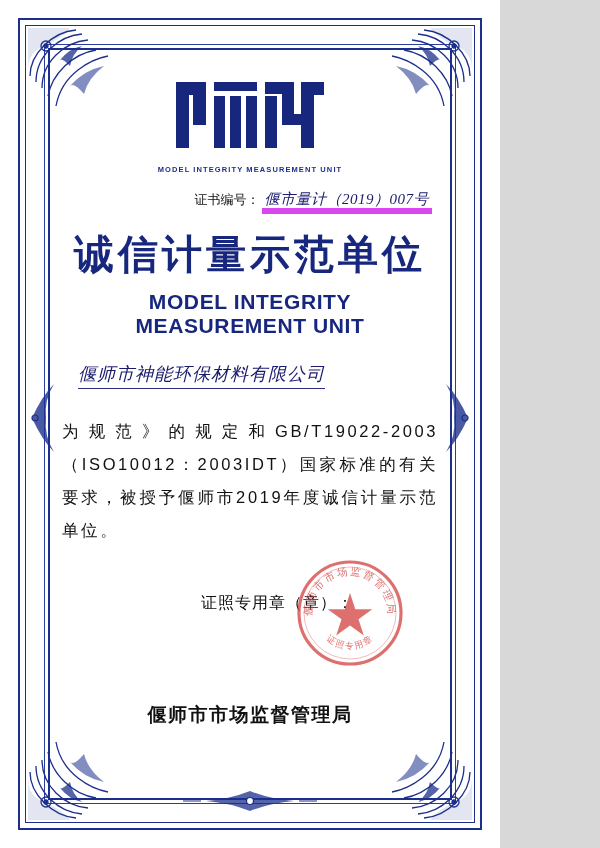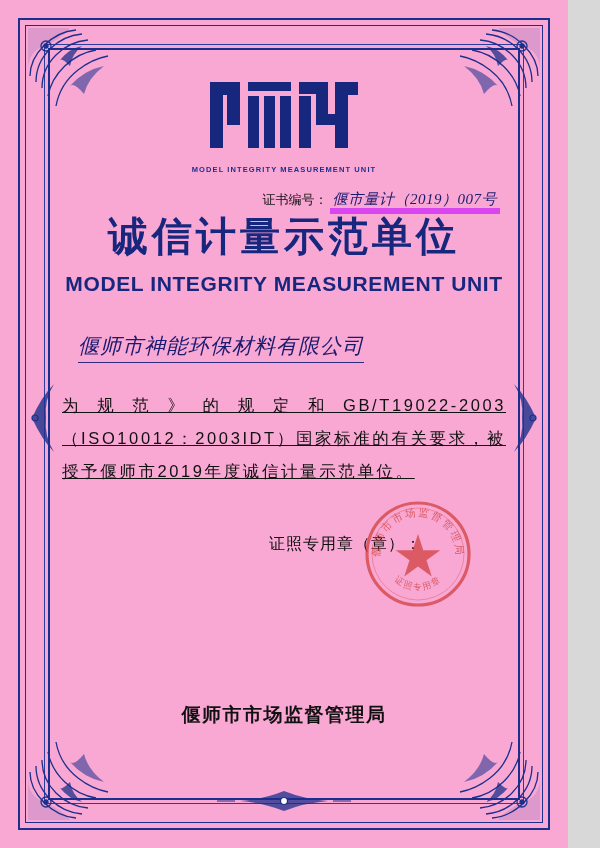--- a/index.html
+++ b/index.html
@@ -8,23 +8,23 @@
     background: #d8d8d8;
   }
   body {
     width: 600px;
     height: 848px;
     font-family: "Liberation Sans", sans-serif;
     overflow: hidden;
   }
   .page {
     position: relative;
-    width: 568px;
+    width: 500px;
     height: 848px;
-    background: #f9a8d4;
+    background: #ffffff;
     box-sizing: border-box;
   }
   
   .frame-outer {
     position: absolute;
     left: 18px;
     top: 18px;
     right: 18px;
     bottom: 18px;
     border: 2px solid #1c2f8c;
@@ -115,61 +115,61 @@
     font-size: 15px;
     color: #1b1b6e;
     border-bottom: 6px solid #d946ef;
     padding: 0 3px 1px 3px;
     margin-left: 2px;
     font-style: italic;
     letter-spacing: 0.5px;
   }
 
   .title-cn {
-    margin-top: 0;
+    margin-top: 18px;
     text-align: center;
     font-size: 40px;
     font-weight: bold;
     color: #17277e;
     letter-spacing: 4px;
     font-family: "Liberation Sans", sans-serif;
   }
   .title-en {
     margin-top: 8px;
     text-align: center;
     font-size: 21px;
     font-weight: bold;
     color: #17277e;
     letter-spacing: 0.6px;
   }
 
   .recipient {
-    margin-top: 36px;
+    margin-top: 24px;
     margin-left: 16px;
     font-family: "Liberation Serif", serif;
-    font-size: 21px;
+    font-size: 18px;
     font-style: italic;
     color: #1b1b6e;
     display: inline-block;
     border-bottom: 1px solid #2b2b80;
     padding-bottom: 2px;
     letter-spacing: 1px;
   }
 
   .body-text {
     margin-top: 26px;
     font-size: 16.5px;
     line-height: 2.0;
     color: #111;
     text-align: justify;
     letter-spacing: 0.4px;
   }
   .body-text p { margin: 0; }
   .body-text .indent { text-indent: 2em; }
-  .para-2 { letter-spacing: 2.6px; text-decoration: underline; }
+  .para-2 { letter-spacing: 2.6px; }
 
   .issuer-row {
     margin-top: 46px;
     text-align: right;
     padding-right: 84px;
     font-size: 16px;
     color: #111;
     letter-spacing: 1px;
     position: relative;
   }

